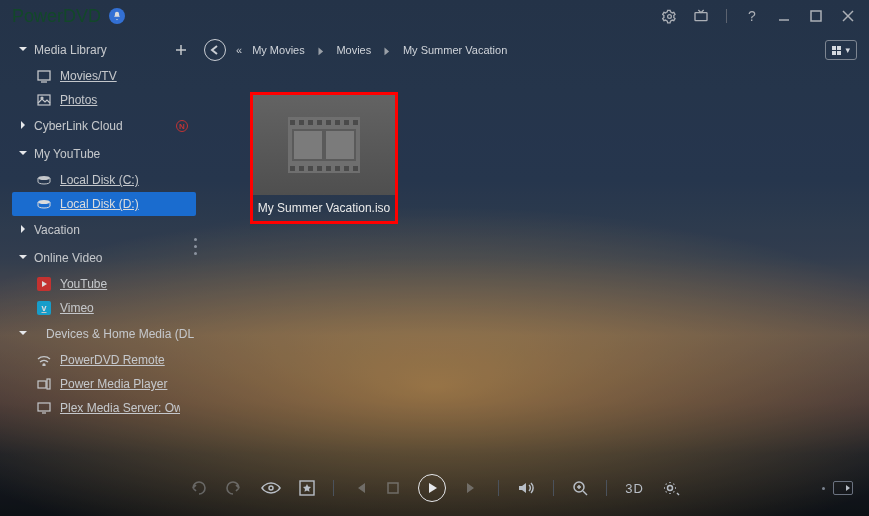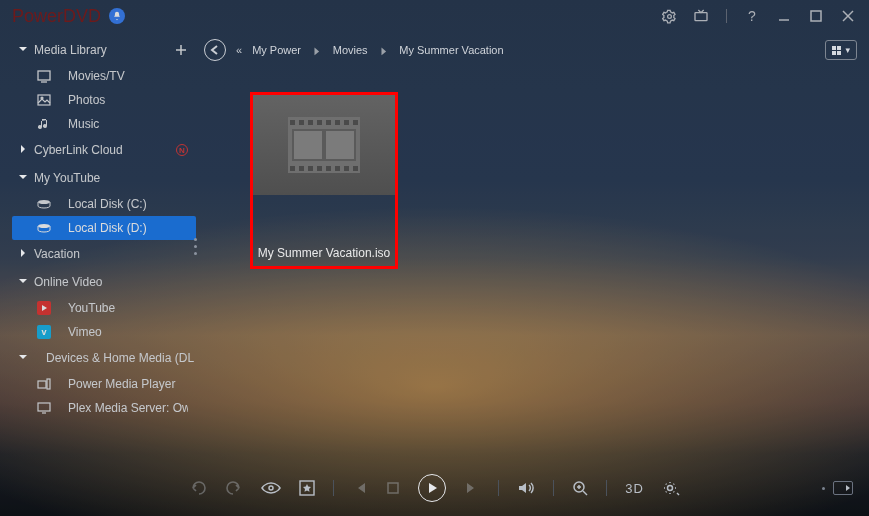--- a/index.html
+++ b/index.html
@@ -8,37 +8,37 @@
     background:
       radial-gradient(ellipse 900px 300px at 50% 75%, rgba(255,190,90,0.55), rgba(0,0,0,0) 60%),
       linear-gradient(to bottom, #2a3a52 0%, #2c3e58 35%, #3a4659 50%, #6a5a52 65%, #4a3a3d 78%, #1b1f28 88%, #0f1216 100%);
     color: #eaeaea;
     position: relative;
   }
   .overlay { position:absolute; inset:0; background:rgba(10,14,20,0.15); pointer-events:none; }
 
   
   .titlebar { display:flex; align-items:center; height:32px; padding:0 12px; }
-  .titlebar .title { font-size:18px; font-weight:400; color:#7f1d1d; }
+  .titlebar .title { font-size:18px; font-weight:400; color:#14532d; }
   .notif { width:16px; height:16px; border-radius:50%; background:#3b82f6; display:inline-flex; align-items:center; justify-content:center; margin-left:8px; }
   .notif svg { width:10px; height:10px; fill:#fff; }
   .titlebar .spacer { flex:1; }
   .win-controls { display:flex; gap:14px; align-items:center; color:#d0d4da; }
   .win-controls .sep { width:1px; height:14px; background:#6b7280; margin:0 2px; }
   .icn { display:inline-flex; align-items:center; justify-content:center; width:18px; height:18px; }
 
   
   .main { display:flex; height:428px; }
   .sidebar { width:184px; margin-left:12px; padding-top:4px; }
   .section-hdr { display:flex; align-items:center; height:28px; font-size:12px; color:#e6e8eb; padding-left:6px; gap:6px; }
   .hdr-row { display:flex; align-items:center; }
   .hdr-media { justify-content:space-between; padding-right:6px; }
   .chev { display:inline-block; transform:translateY(-1px); }
   .sidebar ul { list-style:none; }
-  .item { display:flex; align-items:center; gap:16px; height:24px; font-size:12px; color:#e6e8eb; padding-left:24px; }
+  .item { display:flex; align-items:center; gap:8px; height:24px; font-size:12px; color:#e6e8eb; padding-left:24px;text-decoration:underline; }
   .item.selected { background:#1e7df0; color:#fff; border-radius:2px; }
   .item .ic { width:16px; height:16px; display:flex; align-items:center; justify-content:center; }
   .badge { width:12px; height:12px; border-radius:50%; border:1px solid #e03a3a; color:#e03a3a; font-size:8px; font-weight:bold; display:inline-flex; align-items:center; justify-content:center; margin-left:auto; margin-right:8px; }
 
   .yt { width:14px; height:14px; background:#e53935; border-radius:2px; display:flex; align-items:center; justify-content:center; }
   .vi { width:14px; height:14px; background:#1ab7ea; border-radius:2px; display:flex; align-items:center; justify-content:center; font-size:9px; color:#fff; font-weight:bold; }
 
   
   .content { flex:1; padding:4px 12px 0 8px; position:relative; }
   .dots-col { position:absolute; left:-2px; top:206px; display:flex; flex-direction:column; gap:4px; }
@@ -57,21 +57,21 @@
 
   .grid { padding-top:28px; padding-left:46px; }
   .file-card { width:148px; border:3px solid #ff0000; display:flex; flex-direction:column; align-items:center; }
   .thumb { width:100%; height:100px; background:linear-gradient(to bottom,#636363,#4f4f4f); display:flex; align-items:center; justify-content:center; }
   .film { position:relative; width:72px; height:56px; background:#6f6f6f; }
   .strip { position:absolute; left:0; right:0; height:10px; display:flex; justify-content:space-around; align-items:center; }
   .strip.top { top:0; } .strip.bot { bottom:0; }
   .strip span { width:5px; height:5px; background:#4a4a4a; }
   .frames { position:absolute; top:12px; bottom:12px; left:4px; right:4px; display:flex; }
   .frames div { flex:1; background:#7b7b7b; border:2px solid #5a5a5a; }
-  .file-name { font-size:12px; color:#eaeaea; padding:6px 0; text-align:center;margin-top:45px; }
+  .file-name { font-size:12px; color:#eaeaea; padding:6px 0; text-align:center; }
 
   
   .playbar { position:absolute; left:0; right:0; bottom:0; height:56px; display:flex; align-items:center; justify-content:center; gap:18px; color:#b8bec6; }
   .playbar .pbitem { display:flex; align-items:center; justify-content:center; }
   .playbar .sep { width:1px; height:16px; background:#4b525c; }
   .playbtn { width:28px; height:28px; border:1.8px solid #e6e8eb; border-radius:50%; display:flex; align-items:center; justify-content:center; }
   .playbar .rightdock { position:absolute; right:16px; display:flex; align-items:center; }
   .corner { width:20px; height:14px; border:1px solid #6b7280; border-radius:2px; display:flex; align-items:center; justify-content:flex-end; padding-right:2px; }
   .tri { width:0; height:0; border-top:3px solid transparent; border-bottom:3px solid transparent; border-left:4px solid #b8bec6; }
   .d3 { font-size:13px; letter-spacing:1px; }
@@ -157,28 +157,20 @@
       <li class="item">
         <span class="ic">
             <svg width="14" height="14" fill="none" stroke="#e6e8eb" stroke-width="1.2">
               <rect x="1" y="2" width="12" height="10"></rect>
               <circle cx="5" cy="5" r="1" fill="#e6e8eb"></circle>
               <path d="M1 10l4-4 3 3 2-2 3 3"></path>
             </svg>
           </span>
         <span>Photos</span>
       </li>
-      <li class="item">
-        <span class="ic">
-            <svg width="14" height="14" fill="#e6e8eb">
-              <path d="M5 2v8a2 2 0 11-1-1.7V4l6-1v6a2 2 0 11-1-1.7V2z"></path>
-            </svg>
-          </span>
-        <span>Music</span>
-      </li>
     </ul>
 
     <div class="section-hdr hdr-row" style="justify-content:flex-start;">
       <span class="chev">
           <svg width="10" height="10" fill="#e6e8eb">
             <path d="M3 1l4 4-4 4z"></path>
           </svg>
         </span>
       <span>CyberLink Cloud</span>
       <span class="badge">N</span>
@@ -251,20 +243,29 @@
 
     <div class="section-hdr hdr-row">
       <span class="chev">
           <svg width="10" height="10" fill="#e6e8eb">
             <path d="M1 3l4 4 4-4z"></path>
           </svg>
         </span>
       <span style="white-space:nowrap;overflow:hidden;margin-left:12px;">Devices &amp; Home Media (DL</span>
     </div>
     <ul>
+      <li class="item">
+        <span class="ic">
+            <svg width="14" height="12" fill="none" stroke="#e6e8eb" stroke-width="1.3">
+              <path d="M1 5a9 9 0 0112 0M3 8a6 6 0 018 0"></path>
+              <circle cx="7" cy="11" r="1" fill="#e6e8eb"></circle>
+            </svg>
+          </span>
+        <span>PowerDVD Remote</span>
+      </li>
       <li class="item">
         <span class="ic">
             <svg width="14" height="12" fill="none" stroke="#e6e8eb" stroke-width="1.2">
               <rect x="1" y="3" width="8" height="7"></rect>
               <rect x="10" y="1" width="3" height="10"></rect>
             </svg>
           </span>
         <span>Power Media Player</span>
       </li>
       <li class="item">
@@ -286,21 +287,21 @@
         <span></span>
       </div>
 
     <div class="toolbar">
       <span class="back-circle">
           <svg width="12" height="12" fill="none" stroke="#c9cdd3" stroke-width="2">
             <path d="M8 2L3 6l5 4"></path>
           </svg>
         </span>
       <span class="double-chev">«</span>
-      <span class="crumb">My Power</span>
+      <span class="crumb">My Movies</span>
       <span class="crumb-sep">▶</span>
       <span class="crumb">Movies</span>
       <span class="crumb-sep">▶</span>
       <span class="crumb">My Summer Vacation</span>
       <span class="grow"></span>
       <span class="view-btn">
         <span class="dot4">
             <span></span>
             <span></span>
             <span></span>

